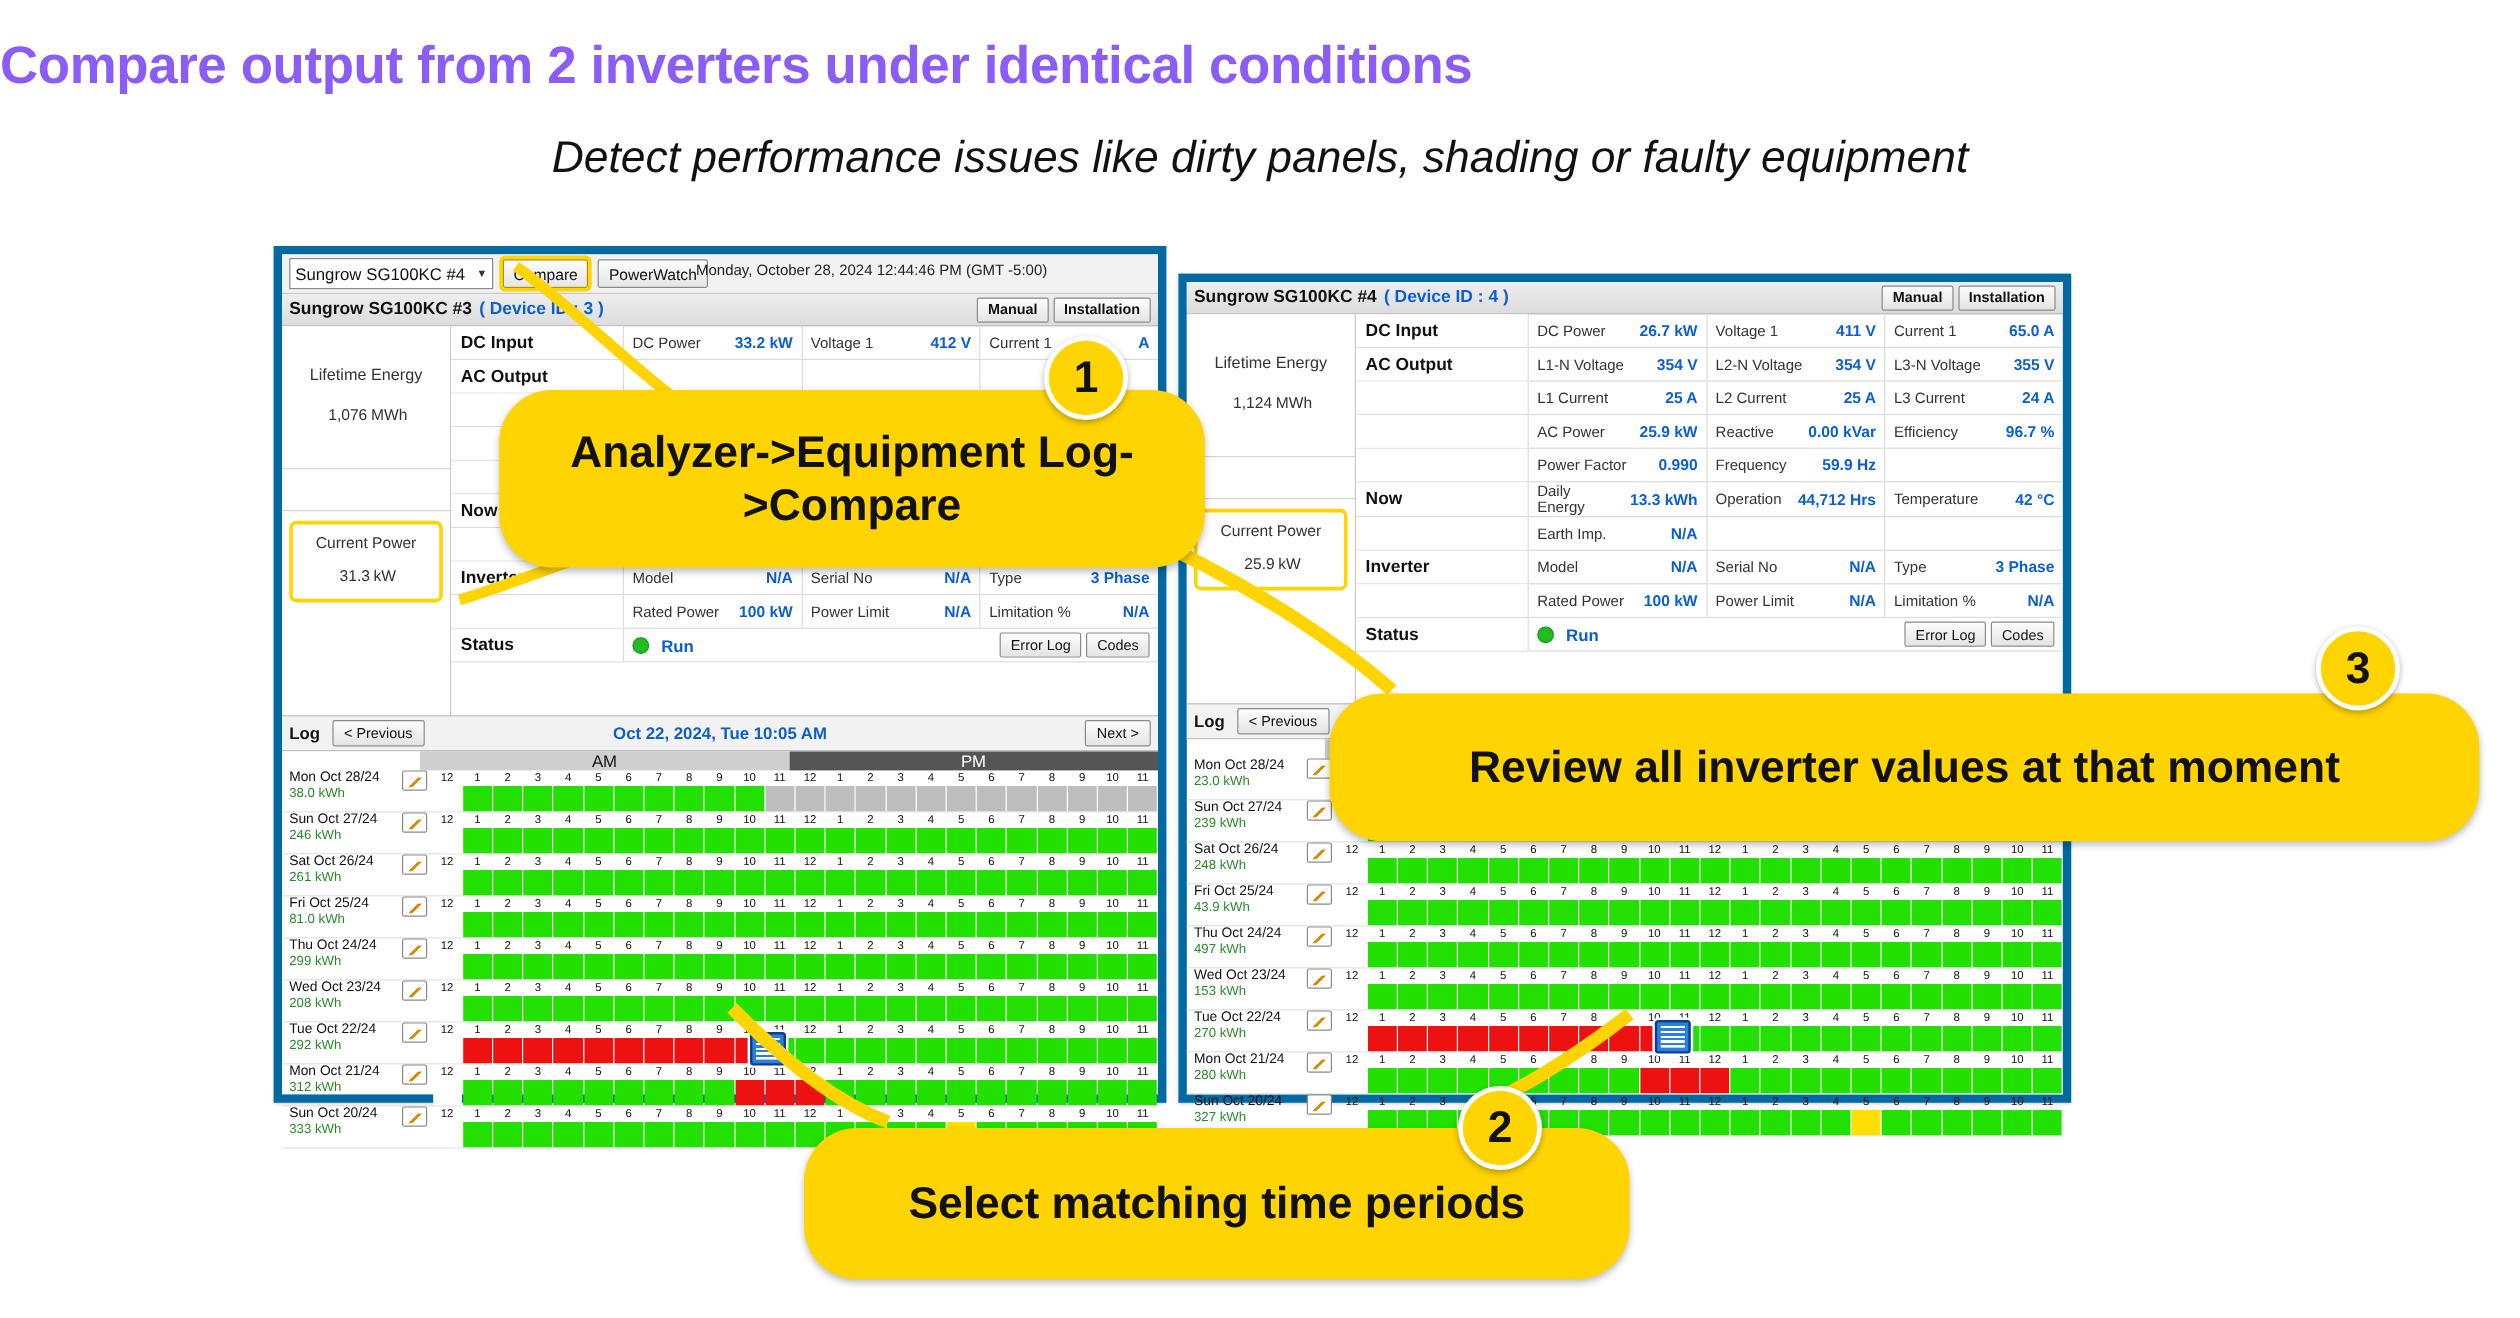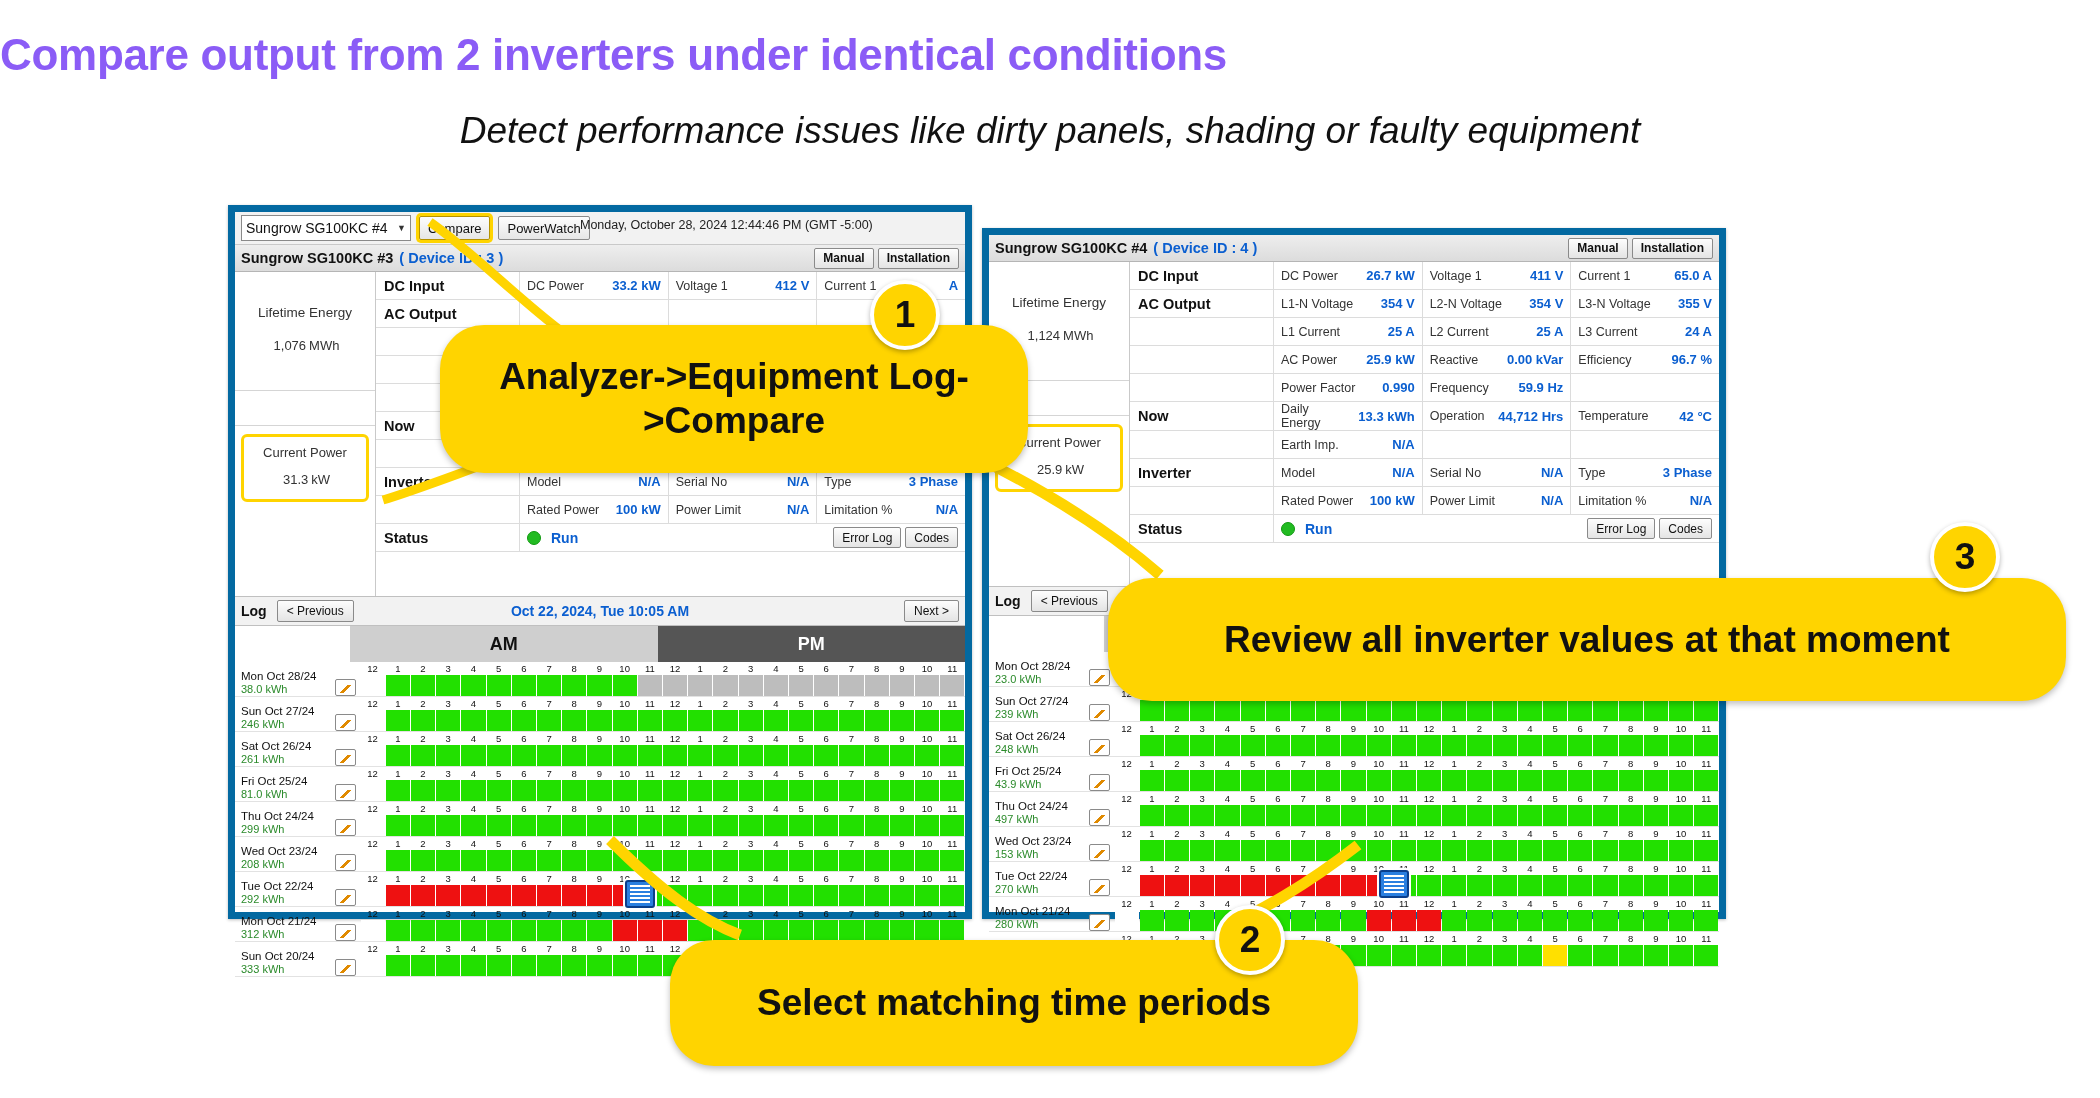--- a/index.html
+++ b/index.html
@@ -102,28 +102,28 @@
   .logbar .lt{font-size:14px;font-weight:bold;color:#111;}
   .logbar .mid{
     position:absolute;left:0;width:100%;text-align:center;font-size:14px;font-weight:bold;color:#0b5fd0;
   }
   .navbtn{
     height:20px;border:1px solid #8a8a8a;background:linear-gradient(#fdfdfd,#e4e4e4);
     font-size:12px;padding:0 9px;display:flex;align-items:center;color:#111;border-radius:2px;z-index:2;
   }
   .navbtn.next{margin-left:auto;}
 
-  .ampm{display:flex;height:36px;font-size:18px;font-weight:bold;color:#fff;}
+  .ampm{display:flex;height:16px;font-size:14px;font-weight:normal;color:#fff;}
   .ampm .lbl-left{width:115px;background:transparent;}
   .ampm .am{flex:1;background:#cfcfcf;color:#111;display:flex;align-items:center;justify-content:center;}
   .ampm .pm{flex:1;background:#555;display:flex;align-items:center;justify-content:center;}
 
   .logrow{display:flex;height:34px;border-bottom:1px solid #e2e2e2;align-items:stretch;}
   .logrow .daycol{
-    width:115px;display:flex;align-items:flex-end;justify-content:space-between;padding:0 4px 0 6px;
+    width:115px;display:flex;align-items:flex-start;justify-content:space-between;padding:0 4px 0 6px;
   }
   .logrow .daytxt{line-height:1.15;}
   .logrow .d1{font-size:11.5px;color:#111;}
   .logrow .d2{font-size:11px;color:#2a8a2a;}
   .chartico{
     width:19px;height:15px;border:1px solid #8a8a8a;background:#fff;position:relative;border-radius:2px;
   }
   .chartico::after{
     content:"";position:absolute;left:2px;bottom:2px;width:14px;height:8px;
     background:linear-gradient(135deg,transparent 45%,#e08a00 45%,#e08a00 60%,transparent 60%);
@@ -148,21 +148,21 @@
     background:repeating-linear-gradient(0deg,#fff 0 2px,#2a7fe0 2px 4px);
   }
 
   
   .callout{
     position:absolute;background:#ffd400;border-radius:44px;
     box-shadow:0 3px 6px rgba(0,0,0,.25);
     display:flex;align-items:center;justify-content:center;text-align:center;
     font-weight:bold;color:#111;z-index:40;padding:14px 34px;line-height:1.18;
   }
-  #callout-1{left:440px;top:325px;width:520px;height:120px;font-size:37px;}
+  #callout-1{left:416px;top:325px;width:520px;height:120px;font-size:37px;}
   #callout-2{left:670px;top:940px;width:620px;height:98px;font-size:37px;}
   #callout-3{left:1108px;top:578px;width:890px;height:95px;font-size:37px;}
   .badge{
     position:absolute;width:62px;height:62px;border-radius:50%;background:#ffd400;
     border:4px solid #ffffff;box-shadow:0 2px 5px rgba(0,0,0,.3);
     display:flex;align-items:center;justify-content:center;
     font-size:37px;font-weight:bold;color:#111;z-index:41;
   }
   #badge-1{left:870px;top:280px;}
   #badge-2{left:1215px;top:905px;}

